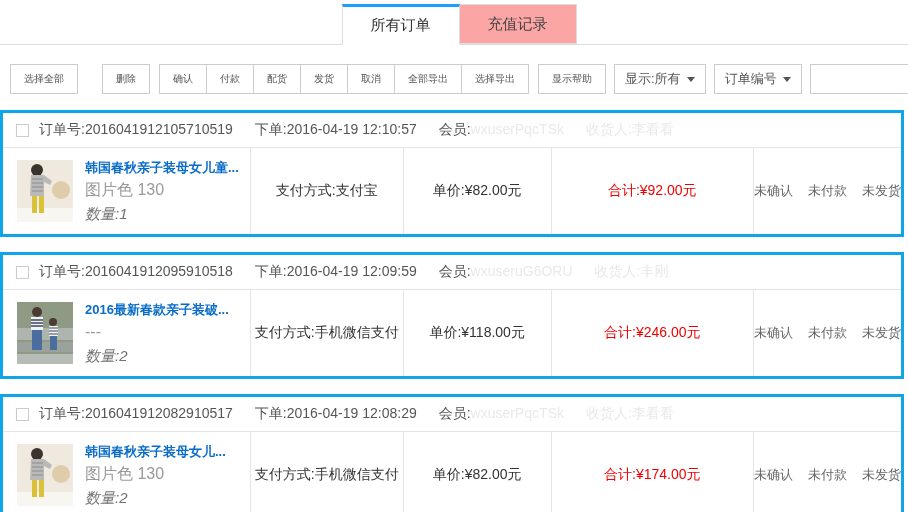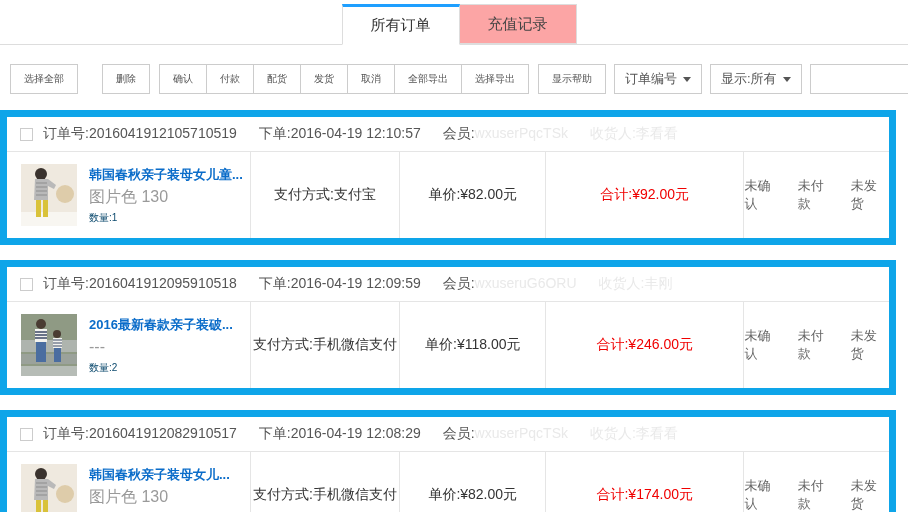--- a/index.html
+++ b/index.html
@@ -23,41 +23,41 @@
   .btn-group .btn { margin-left:-1px; }
   .btn-group .btn:first-child { margin-left:0; }
   .toolbar-right { margin-left:auto; display:flex; align-items:center; }
   .dropdown { height:30px; padding:0 10px; border:1px solid #ccc; background:#fff; display:flex; align-items:center;
               font-size:13px; color:#555; margin-left:8px; cursor:pointer; white-space:nowrap; }
   .caret { width:0; height:0; border-left:4px solid transparent; border-right:4px solid transparent;
            border-top:5px solid #555; margin-left:6px; }
   .search-input { height:30px; width:140px; border:1px solid #ccc; margin-left:8px; padding:0 8px; font-size:13px; outline:none; }
 
   
-  .order-block { border:7px solid #0ea5e9; margin:15px 12px 0 0; }
+  .order-block { border:3px solid #0ea5e9; margin:15px 4px 0 0; }
   .order-block.first { margin-top:16px; }
   .order-header { height:34px; display:flex; align-items:center; padding:0 13px; font-size:14px; color:#555; }
   .checkbox { width:13px; height:13px; border:1px solid #ccc; background:#fff; margin-right:10px; flex:0 0 auto; cursor:pointer; }
   .oh-item { white-space:nowrap; }
   .oh-item + .oh-item { margin-left:22px; }
   .faint { color:#e9e9e9; }
   .order-body { display:flex; border-top:1px solid #e5e5e5; height:87px; }
   .cell { display:flex; align-items:center; justify-content:center; font-size:14px; color:#333; border-left:1px solid #e5e5e5; }
   .cell.product { flex:0 0 27.5%; border-left:none; justify-content:flex-start; padding-left:14px; }
   .cell.payment { flex:0 0 17%; }
   .cell.price   { flex:0 0 16.5%; }
   .cell.total   { flex:0 0 22.5%; color:#f00000; }
   .cell.status  { flex:1 1 auto; color:#666; font-size:13px; }
   .cell.status span + span { margin-left:15px; }
 
   .product-img { width:56px; height:62px; flex:0 0 auto; overflow:hidden; cursor:pointer; }
   .product-info { margin-left:12px; line-height:1; }
   .product-title { font-size:13px; font-weight:bold; color:#0a6cc9; cursor:pointer; white-space:nowrap; }
   .product-variant { font-size:16px; color:#9a9a9a; margin-top:8px; }
-  .product-qty { font-size:10px; color:#0c4a6e; margin-top:8px; }
+  .product-qty { font-size:15px; color:#737373; margin-top:8px;font-style:italic; }
 </style>
 </head>
 <body>
 
 <div class="page">
 
   <div class="tabs">
     <div class="tab active">
       <span>所有订单</span>
     </div>
@@ -75,25 +75,25 @@
       <button class="btn">配货</button>
       <button class="btn">发货</button>
       <button class="btn">取消</button>
       <button class="btn">全部导出</button>
       <button class="btn">选择导出</button>
     </div>
     <button class="btn sep" style="margin-left:9px;">显示帮助</button>
 
     <div class="toolbar-right">
       <div class="dropdown">
+        <span>显示:所有</span>
+        <span class="caret"></span>
+      </div>
+      <div class="dropdown">
         <span>订单编号</span>
-        <span class="caret"></span>
-      </div>
-      <div class="dropdown">
-        <span>显示:所有</span>
         <span class="caret"></span>
       </div>
       <input class="search-input" type="text" value="" style="">
     </div>
   </div>
 
   <div class="order-block first">
     <div class="order-header">
       <span class="checkbox"></span>
       <span class="oh-item"><span>订单号:</span><span>2016041912105710519</span></span>

